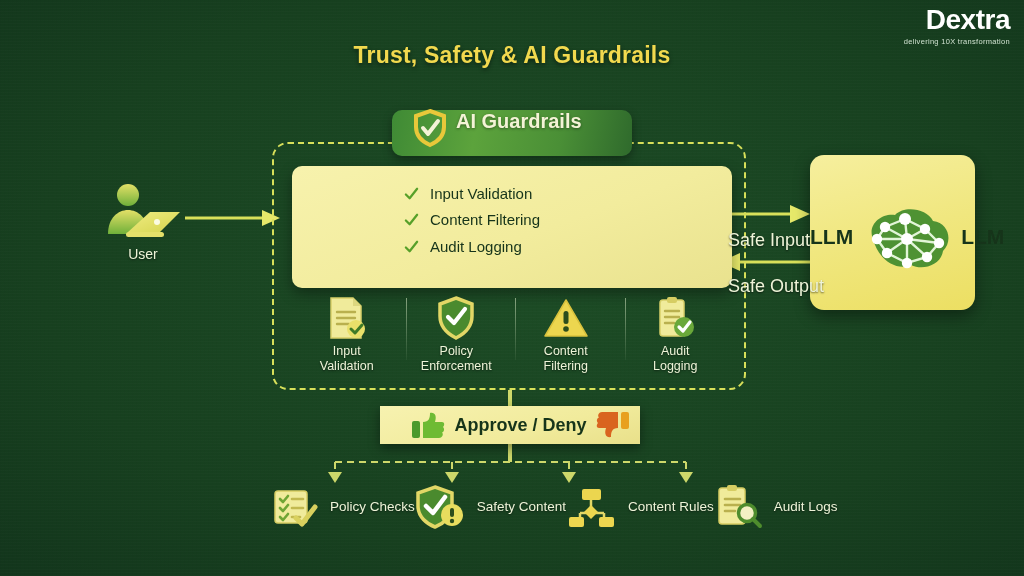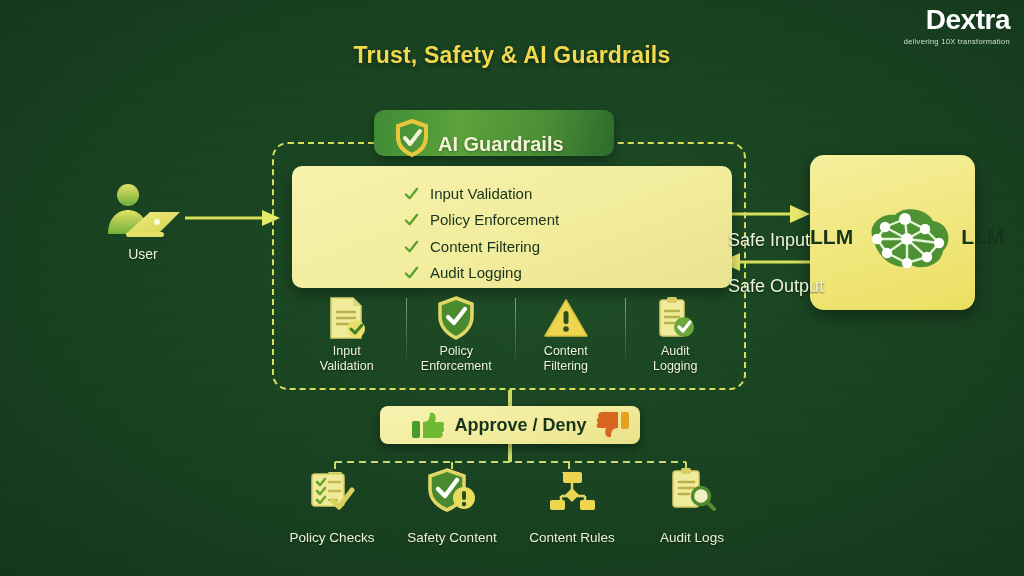--- a/index.html
+++ b/index.html
@@ -38,25 +38,25 @@
   }
 
   
   #dashbox {
     position:absolute; left:272px; top:142px; width:474px; height:248px;
     border:2px dashed #d8e05a; border-radius:16px;
   }
 
   
   #gr-header {
-    position:absolute; left:374px; top:110px; width:240px; height:46px;
+    position:absolute; left:392px; top:110px; width:240px; height:46px;
     border-radius:10px;
     background:linear-gradient(100deg,#3f8a35 0%,#5ca33c 35%,#4a8f36 70%,#2f6a2c 100%);
     box-shadow:0 4px 10px rgba(0,0,0,.35);
-    display:flex; align-items:flex-end; gap:10px; padding-left:22px;
+    display:flex; align-items:flex-start; gap:10px; padding-left:22px;
   }
   #gr-header .label {
     font-size:20px; font-weight:bold; color:#f4f3d6;
     text-shadow:0 1px 3px rgba(0,0,0,.4);
   }
 
   
   #gr-card {
     position:absolute; left:292px; top:166px; width:440px; height:122px;
     border-radius:10px;
@@ -108,32 +108,32 @@
   #llm .lb { font-size:21px; font-weight:bold; color:#16341a; margin-top:1px; }
 
   .edge-label {
     position:absolute; font-size:18px; color:#eef4d8;
     text-shadow:0 1px 2px rgba(0,0,0,.6); white-space:nowrap;
   }
 
   
   #approve {
     position:absolute; left:380px; top:406px; width:260px; height:38px;
-    border-radius:8px;
+    border-radius:0;
     background:linear-gradient(165deg,#f7f2b0 0%,#f1eb9c 60%,#e9e08a 100%);
     box-shadow:0 4px 11px rgba(0,0,0,.4);
     display:flex; align-items:center; justify-content:center; gap:9px;padding-left:21px;
   }
   #approve .atxt { font-size:18px; font-weight:bold; color:#16341a; }
 
   
   #bottom {
     position:absolute; left:272px; top:466px; width:480px; height:80px; display:flex;
   }
-  .bitem { flex:1; display:flex; flex-direction:column; align-items:center; gap:18px; }
+  .bitem { flex:1; display:flex; flex-direction:row; align-items:center; gap:12px; }
   .bitem .bname {
     font-size:13.5px; color:#eef4d8; text-shadow:0 1px 2px rgba(0,0,0,.5);
     white-space:nowrap;
   }
   .bicon { height:46px; display:flex; align-items:flex-end; justify-content:center; }
 
   svg { display:block; overflow:visible; }
   #wires { position:absolute; inset:0; pointer-events:none; }
 </style>
 </head>
@@ -211,26 +211,20 @@
   </svg>
   <span class="label">AI Guardrails</span>
 </div>
 
 <div id="gr-card">
   <div class="chk-row">
     <svg class="tick" viewBox="0 0 16 16">
       <path d="M2 9 L6 13 L14 3" fill="none" stroke="#57a029" stroke-width="2.4" stroke-linecap="round" stroke-linejoin="round"></path>
       </svg>
     <span class="txt">Input Validation</span>
-  </div>
-  <div class="chk-row">
-    <svg class="tick" viewBox="0 0 16 16">
-      <path d="M2 9 L6 13 L14 3" fill="none" stroke="#57a029" stroke-width="2.4" stroke-linecap="round" stroke-linejoin="round"></path>
-      </svg>
-    <span class="txt">Policy Enforcement</span>
   </div>
   <div class="chk-row">
     <svg class="tick" viewBox="0 0 16 16">
       <path d="M2 9 L6 13 L14 3" fill="none" stroke="#57a029" stroke-width="2.4" stroke-linecap="round" stroke-linejoin="round"></path>
       </svg>
     <span class="txt">Content Filtering</span>
   </div>
   <div class="chk-row">
     <svg class="tick" viewBox="0 0 16 16">
       <path d="M2 9 L6 13 L14 3" fill="none" stroke="#57a029" stroke-width="2.4" stroke-linecap="round" stroke-linejoin="round"></path>

